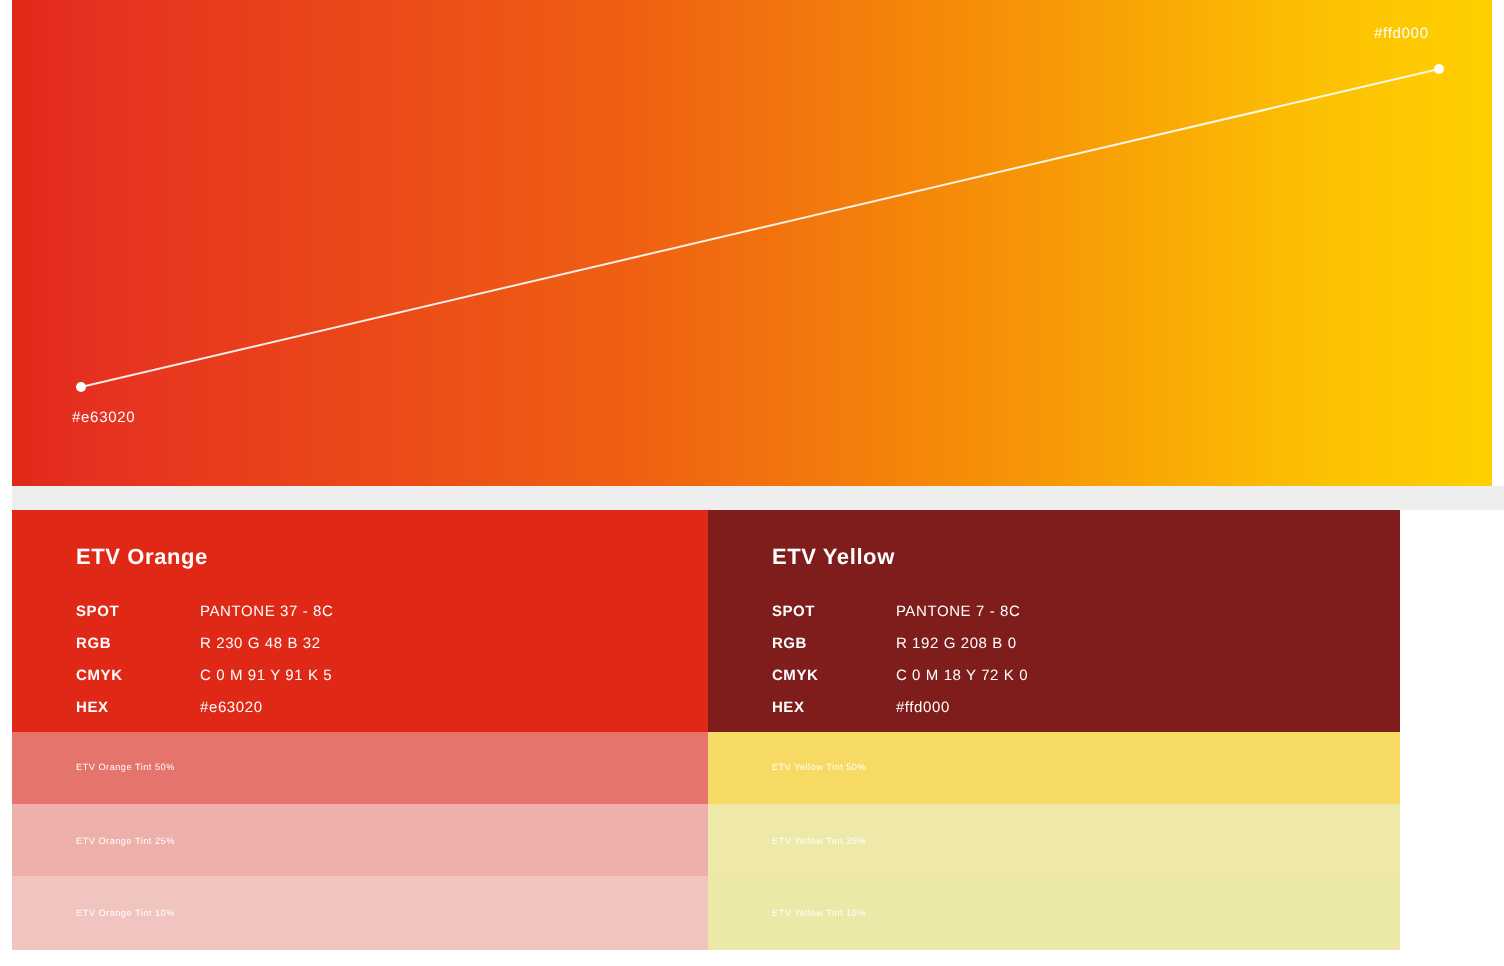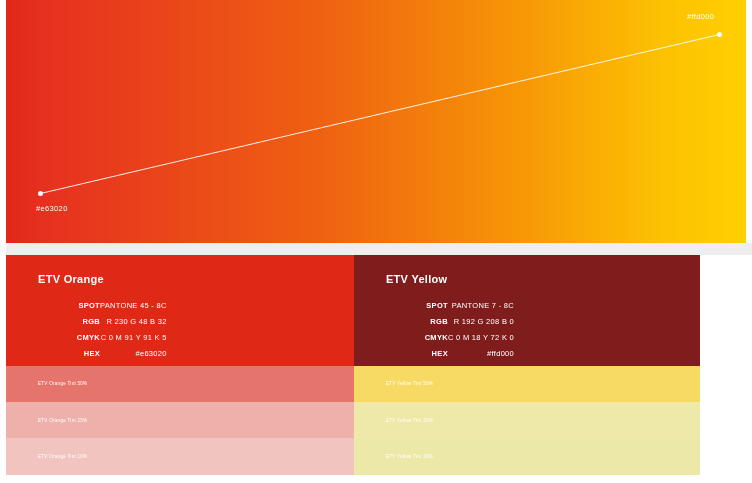--- a/index.html
+++ b/index.html
@@ -106,21 +106,20 @@
   .spec-table {
     border-collapse: collapse;
   }
   .spec-table td {
     color: #ffffff;
     font-size: 7.5px;
     letter-spacing: 0.3px;
     padding: 0 0 7px 0;
     vertical-align: top;
     white-space: nowrap;
-    text-align: right;
   }
   .spec-key { width: 62px; font-weight: bold; }
   .spec-val { }
 
   .tint-row {
     position: relative;
     height: 36.3px;
     display: flex;
     align-items: center;
   }
@@ -192,21 +191,21 @@
 
   <div class="panels">
 
     <div class="panel panel-orange">
       <div class="panel-head head-orange">
         <div class="panel-title">ETV Orange</div>
         <table class="spec-table">
           <tbody>
               <tr>
             <td class="spec-key">SPOT</td>
-            <td class="spec-val">PANTONE 45 - 8C</td>
+            <td class="spec-val">PANTONE 37 - 8C</td>
           </tr>
           <tr>
             <td class="spec-key">RGB</td>
             <td class="spec-val">R 230 G 48 B 32</td>
           </tr>
           <tr>
             <td class="spec-key">CMYK</td>
             <td class="spec-val">C 0 M 91 Y 91 K 5</td>
           </tr>
           <tr>

